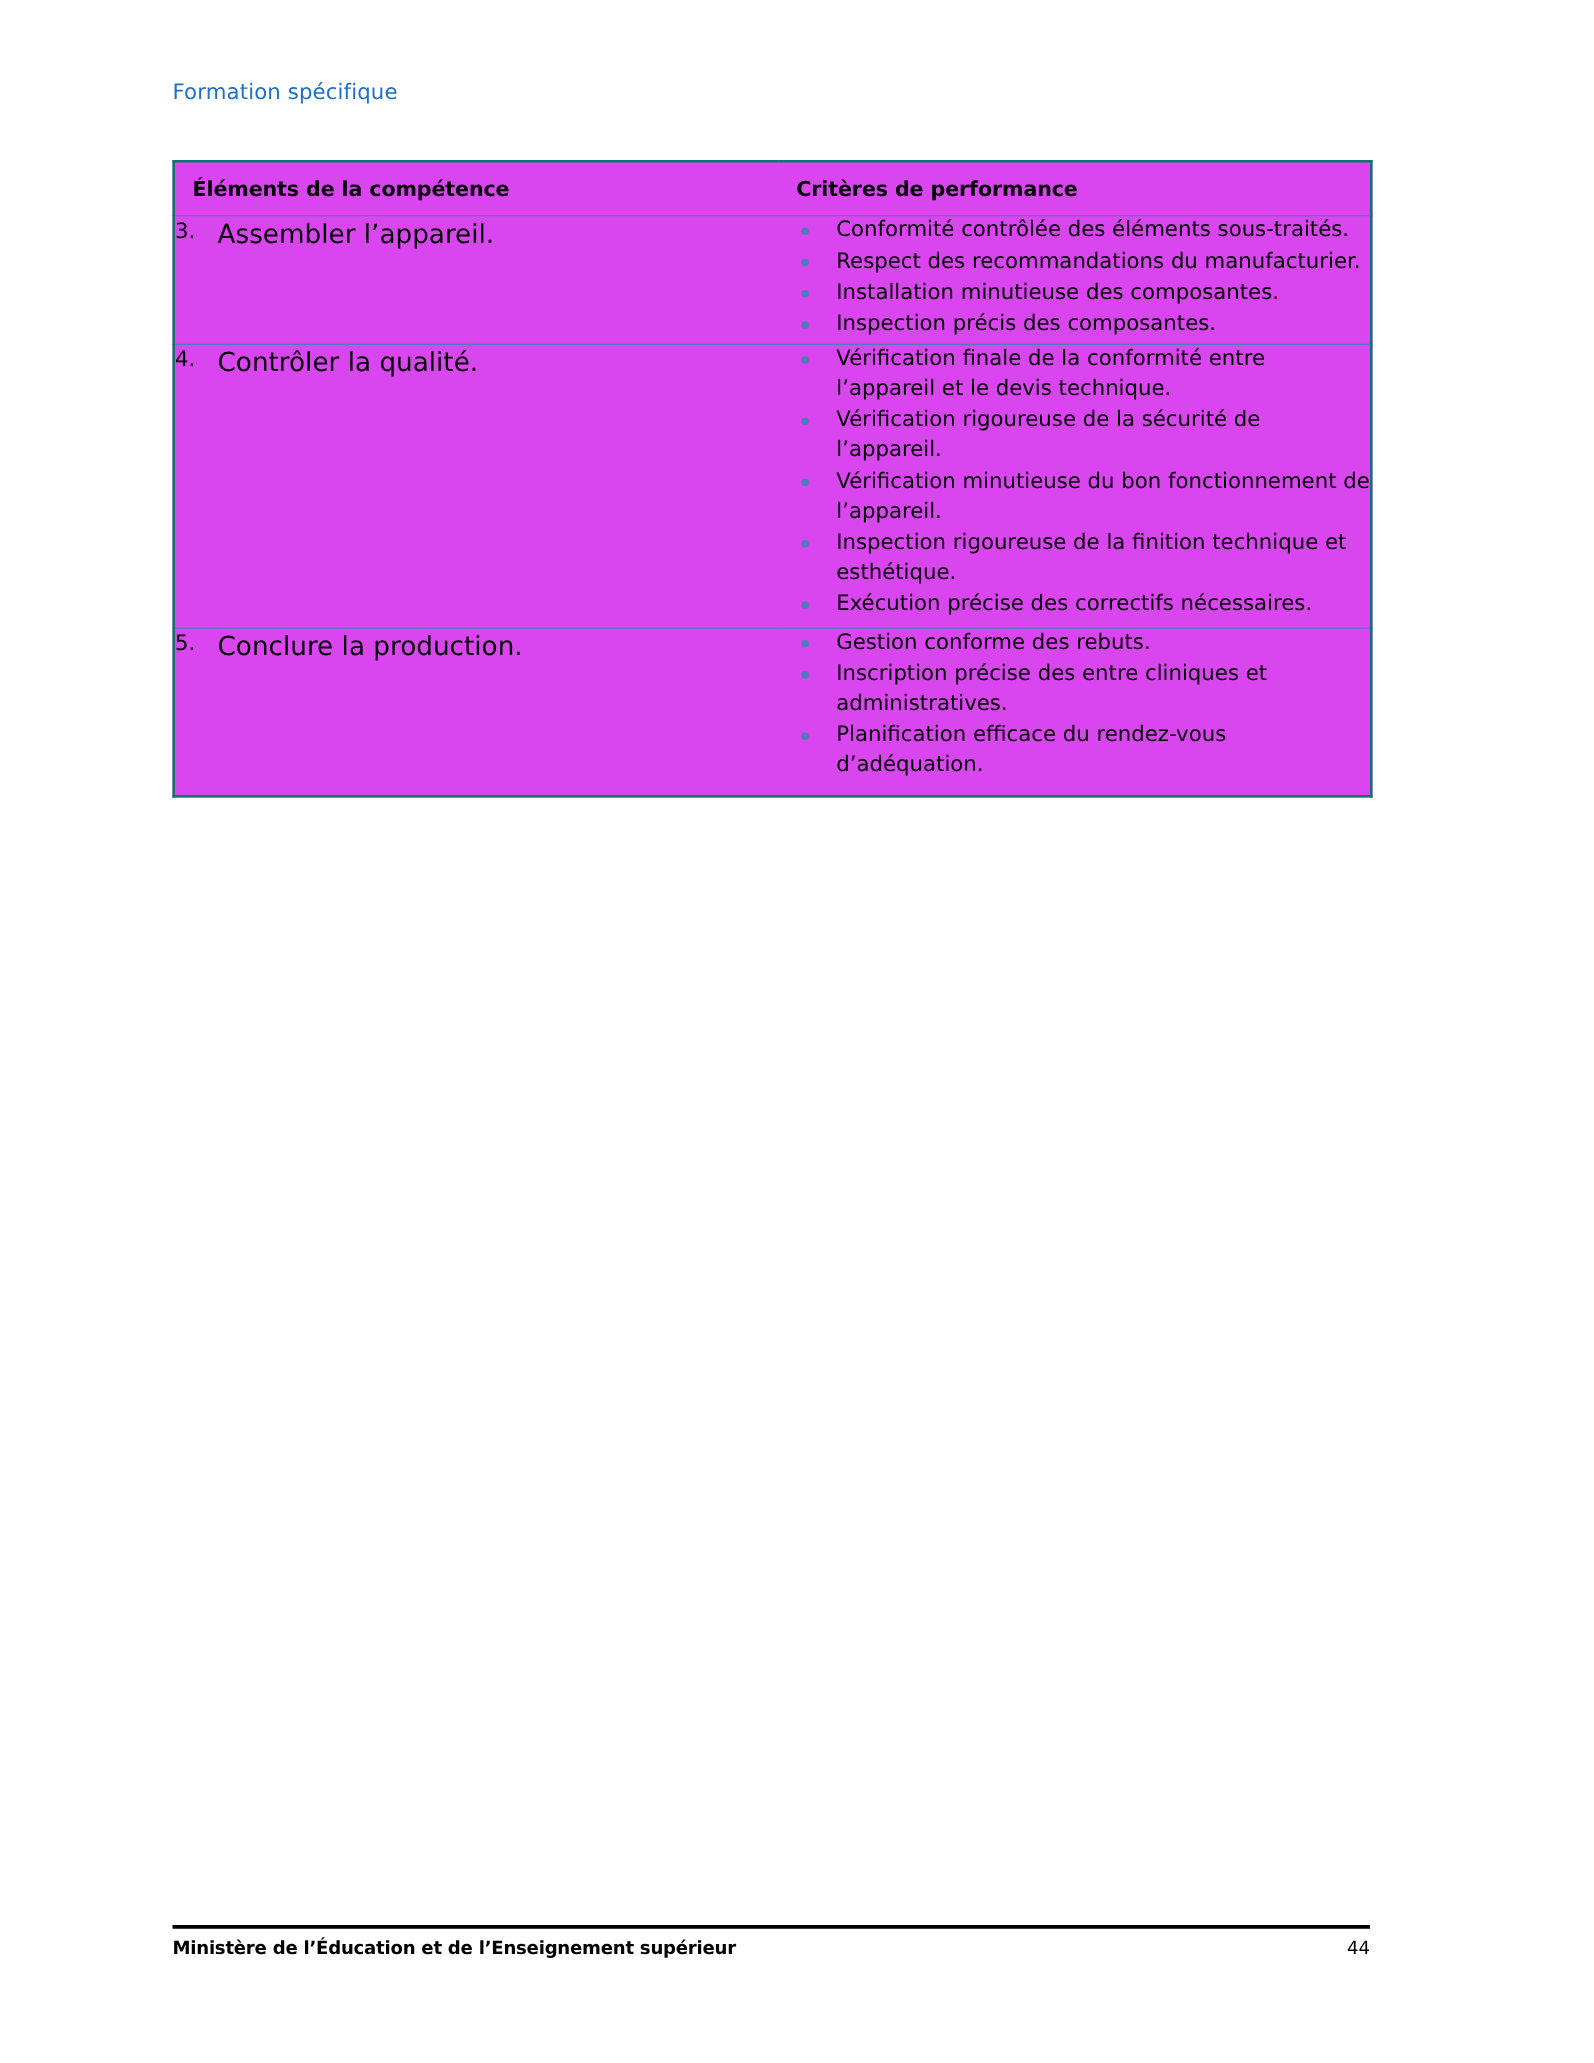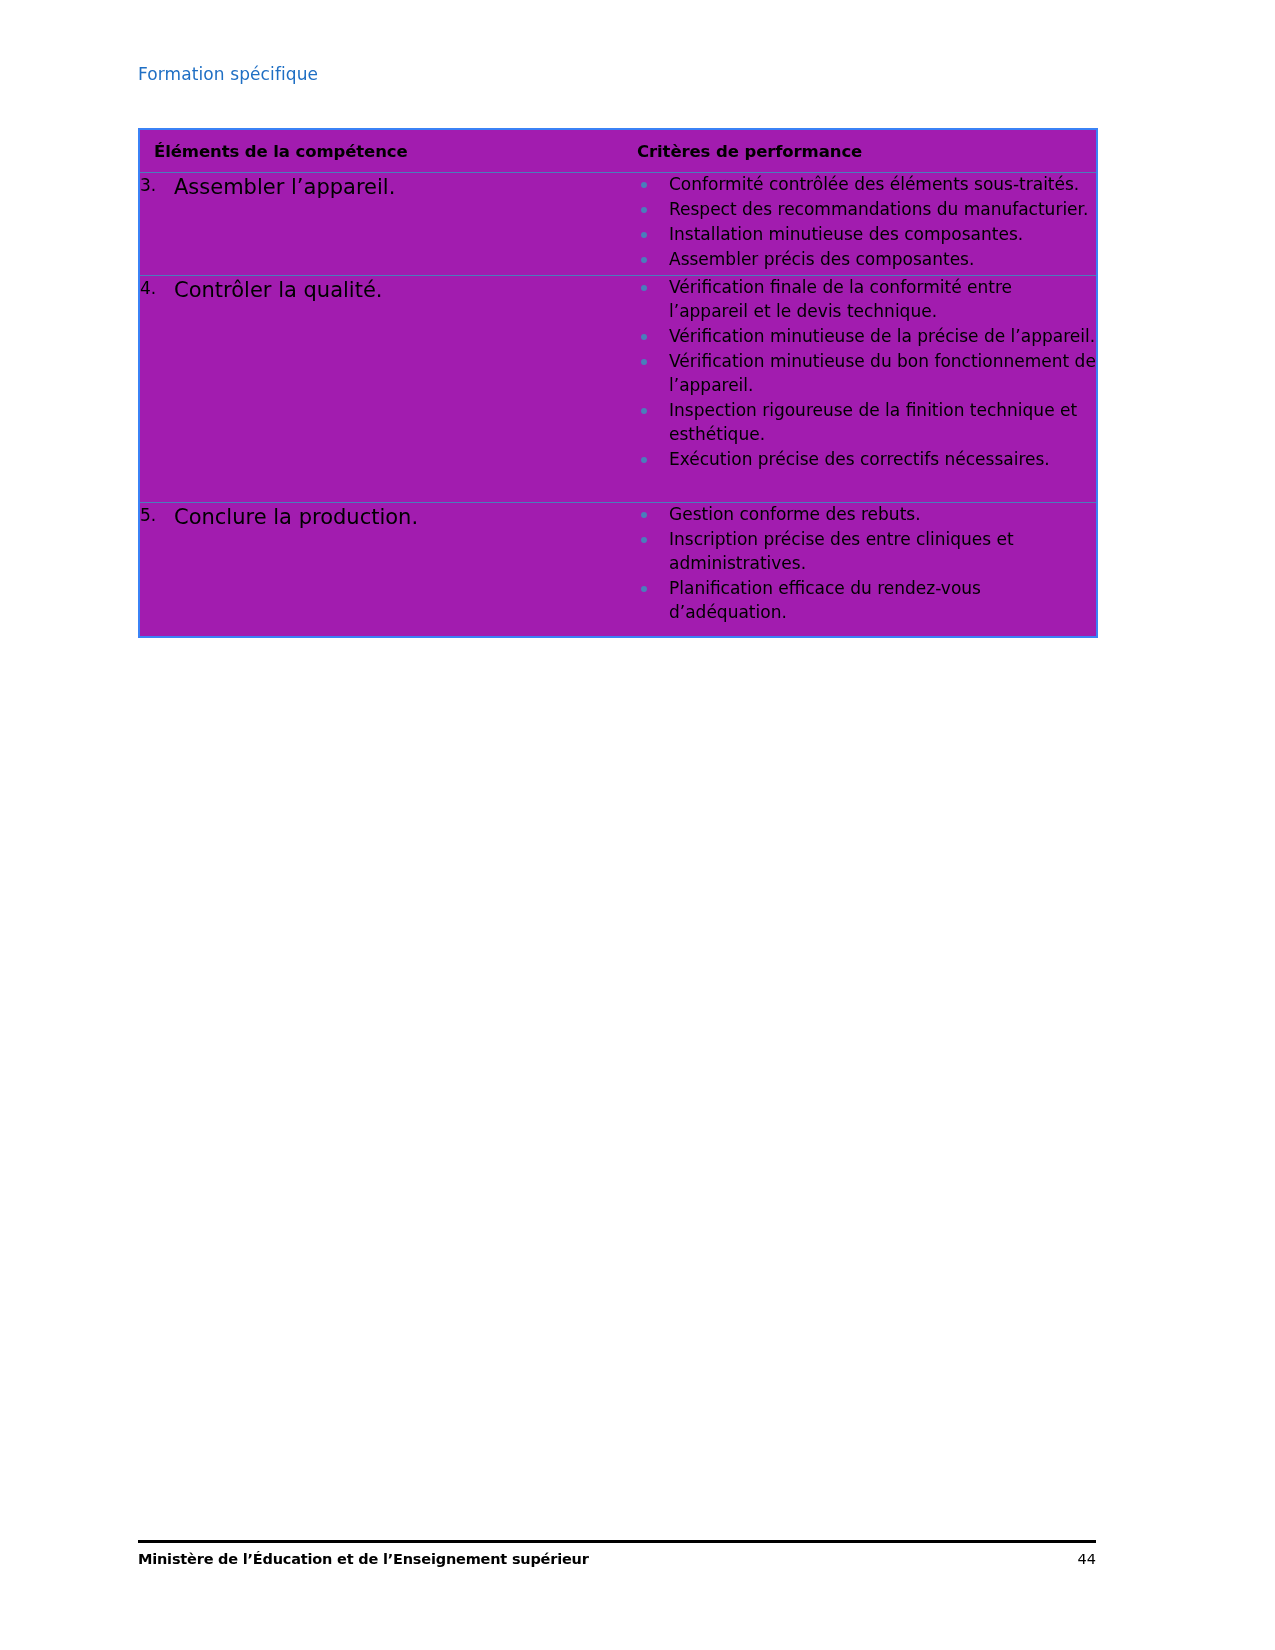--- a/index.html
+++ b/index.html
@@ -34,23 +34,23 @@
     letter-spacing: 0.1px;
     white-space: nowrap;
   }
 
   
   .comp-table {
     position: absolute;
     left: 126px;
     top: 128px;
     width: 958px;
-    border: 2px solid #3b82f6;
+    border: 2px solid #0f766e;
     border-collapse: collapse;
-    background: #a21caf;
+    background: #d946ef;
     table-layout: fixed;
   }
   .comp-table td, .comp-table th {
     vertical-align: top;
     padding: 0;
     border: 0;
   }
 
   .col-left  { width: 484px; }
   .col-right { width: 474px; }
@@ -191,21 +191,21 @@
             <li>
               <span class="dot"></span>
               <span>Respect des recommandations du manufacturier.</span>
             </li>
             <li>
               <span class="dot"></span>
               <span>Installation minutieuse des composantes.</span>
             </li>
             <li>
               <span class="dot"></span>
-              <span>Assembler précis des composantes.</span>
+              <span>Inspection précis des composantes.</span>
             </li>
           </ul>
         </td>
       </tr>
 
       <tr class="body-row">
         <td class="cell-left">
           <div class="elem">
             <span class="elem-num">4.</span>
             <span class="elem-text">Contrôler la qualité.</span>
@@ -213,21 +213,21 @@
           <div class="rh-4"></div>
         </td>
         <td class="cell-right">
           <ul class="crit">
             <li>
               <span class="dot"></span>
               <span>Vérification finale de la conformité entre l’appareil et le devis technique.</span>
             </li>
             <li>
               <span class="dot"></span>
-              <span>Vérification minutieuse de la précise de l’appareil.</span>
+              <span>Vérification rigoureuse de la sécurité de l’appareil.</span>
             </li>
             <li>
               <span class="dot"></span>
               <span>Vérification minutieuse du bon fonctionnement de l’appareil.</span>
             </li>
             <li>
               <span class="dot"></span>
               <span>Inspection rigoureuse de la finition technique et esthétique.</span>
             </li>
             <li>

